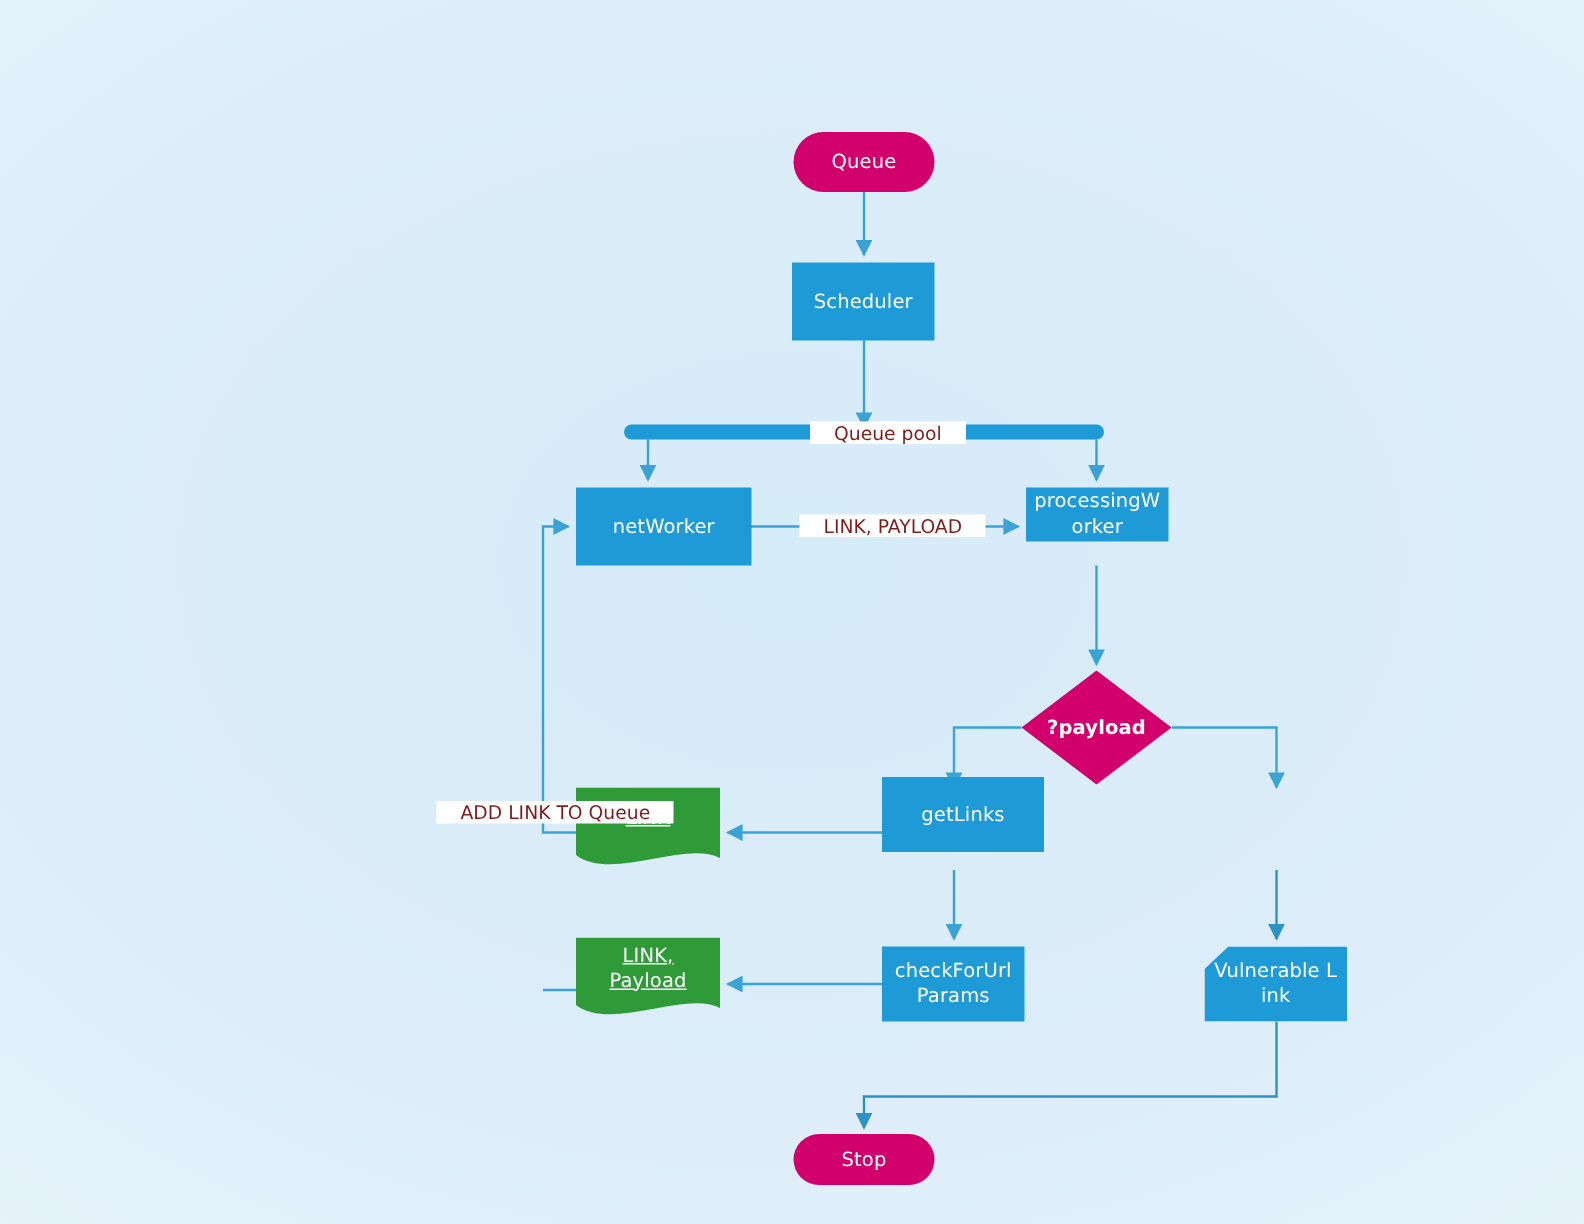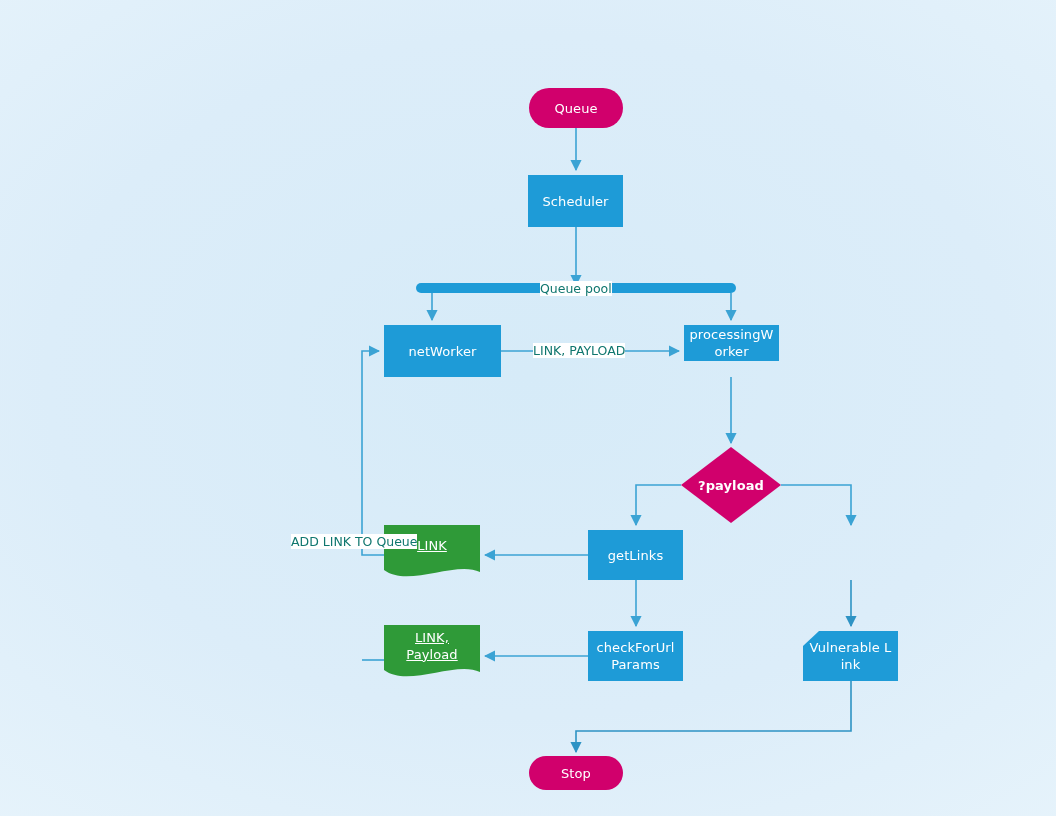--- a/index.html
+++ b/index.html
@@ -66,24 +66,24 @@
     word-break: break-all;
   }
   .node-doc .node-label {
     padding-bottom: 16px;
     word-break: normal;
     text-decoration: underline;
   }
   .edge-label {
     position: absolute;
     background: #ffffff;
-    color: #0f766e;
+    color: #7f1d1d;
     font-size: 12.5px;
     line-height: 15px;
-    padding: 0 0;
+    padding: 0 16px;
     white-space: nowrap;
     z-index: 4;
   }
   .queue-bar {
     position: absolute;
     background: #1e9bd7;
     border-radius: 6px;
     z-index: 2;
   }
 </style>
@@ -158,21 +158,21 @@
     <span class="node-label">processingWorker</span>
   </div>
 
   <div class="node node-diamond" style="left:681px; top:447px; width:100px; height:76px;font-weight:bold;">
     <svg class="shape-svg" viewBox="0 0 100 76" preserveAspectRatio="none">
       <polygon points="50,0 100,38 50,76 0,38" fill="#d1006c"></polygon>
     </svg>
     <span class="node-label">?payload</span>
   </div>
 
-  <div class="node node-process" style="left:588px; top:530px; width:95px; height:50px; background:#1e9bd7;">
+  <div class="node node-process" style="left:588px; top:518px; width:108px; height:50px; background:#1e9bd7;">
     <span class="node-label">getLinks</span>
   </div>
 
 
   <div class="node node-process" style="left:588px; top:631px; width:95px; height:50px; background:#1e9bd7;">
     <span class="node-label">checkForUrlParams</span>
   </div>
 
   <div class="node node-doc" style="left:384px; top:525px; width:96px; height:57px;">
     <svg class="shape-svg" viewBox="0 0 96 57" preserveAspectRatio="none">

